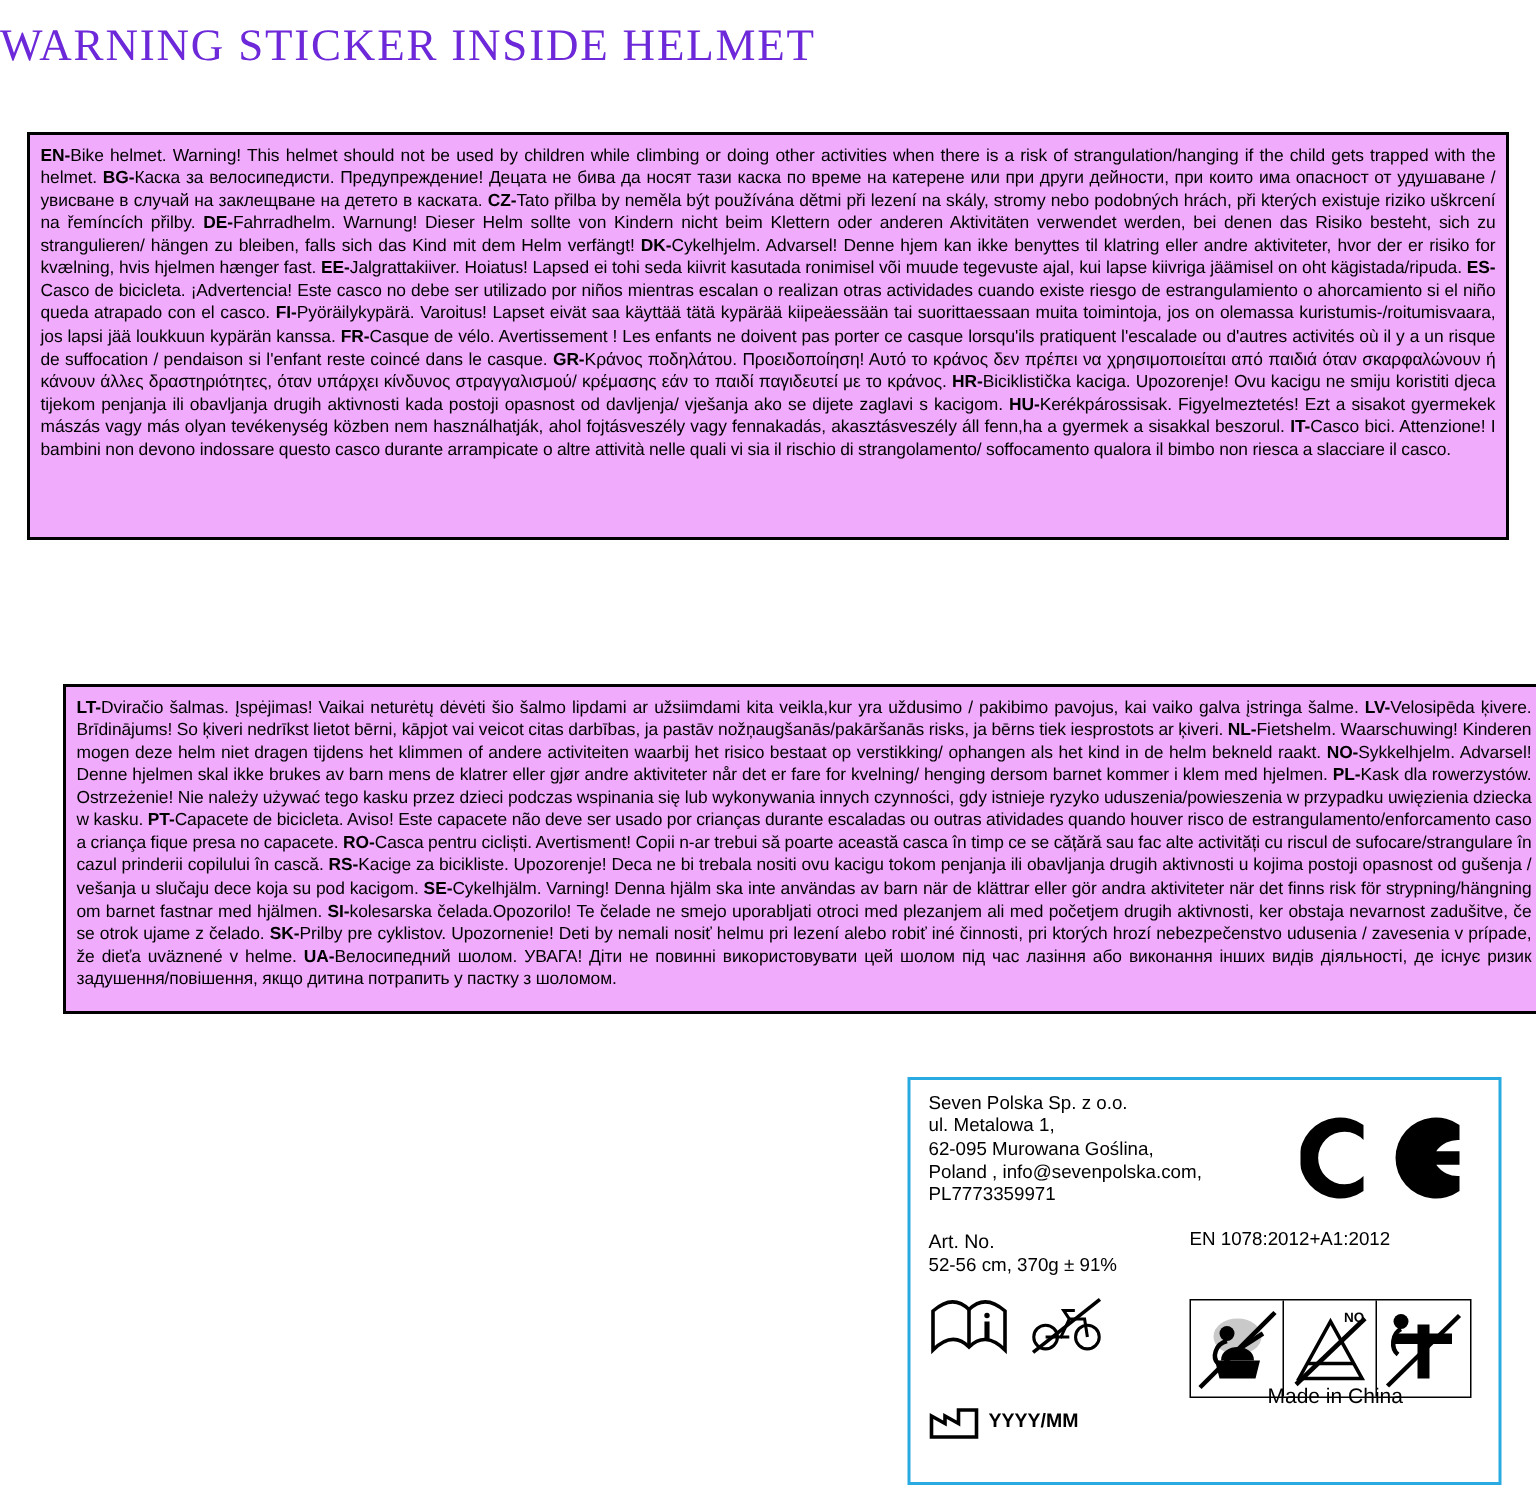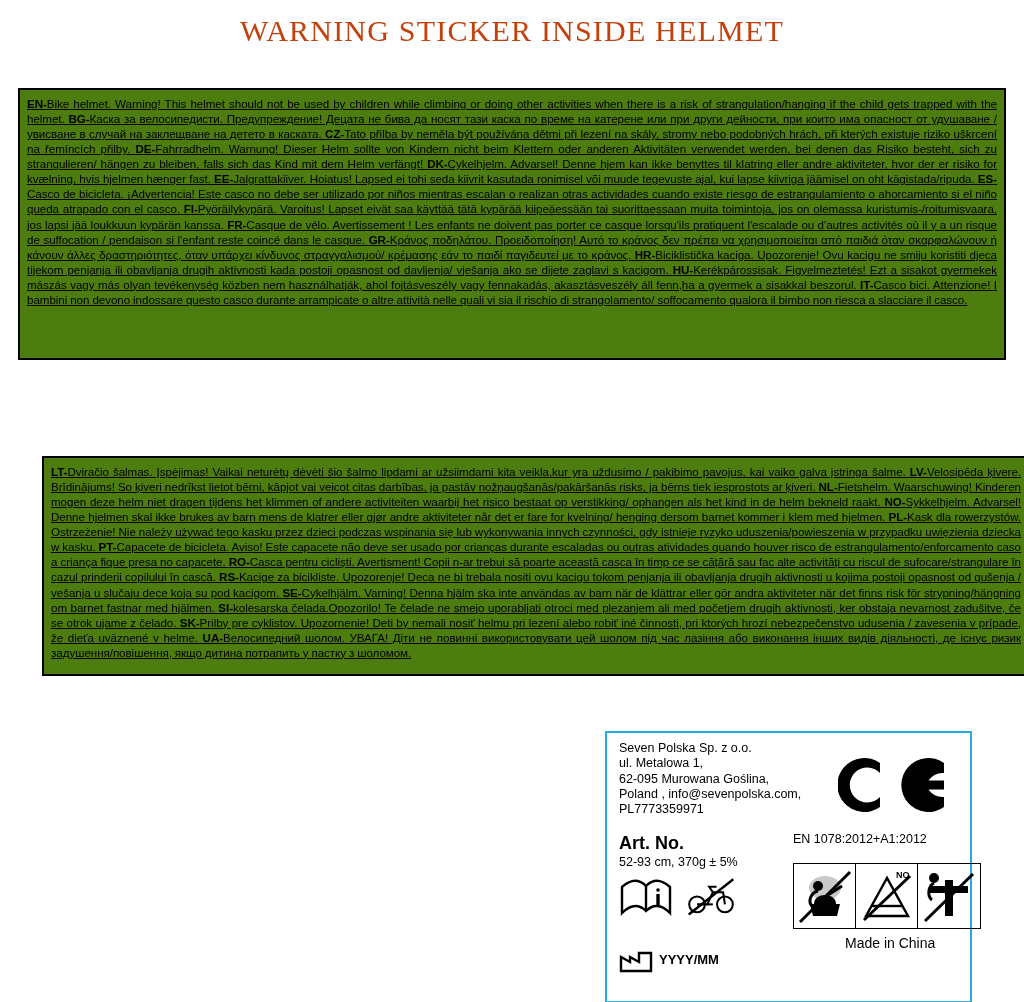--- a/index.html
+++ b/index.html
@@ -9,33 +9,32 @@
     width: 1024px; height: 1002px;
     font-family: "Liberation Sans", sans-serif;
     color: #000;
   }
   #page {
     position: relative;
     width: 1024px; height: 1002px;
     overflow: hidden;
   }
   .page-title {
-    text-align: center;
+    text-align: left;
     font-family: "Liberation Serif", serif;
     font-size: 30px;
     letter-spacing: 1.2px;
     font-weight: 400;
     margin: 14px 0 0 0;
-    color: #c2410c;
+    color: #6d28d9;
   }
   .panel {
     position: absolute;
     border: 2px solid #000;
-    background: #4d7c0f;
-    text-decoration: underline;
+    background: #f0abfc;
   }
   #panel-one {
     left: 18px; top: 88px; width: 988px; height: 272px;
     padding: 6px 7px 4px 7px;
   }
   #panel-two {
     left: 18px; top: 456px; width: 988px; height: 220px;
     padding: 6px 7px 4px 7px;
     margin-left: 24px;
   }
@@ -44,39 +43,38 @@
     line-height: 1.30;
     text-align: justify;
     word-spacing: -0.2px;
     letter-spacing: -0.05px;
   }
   .para b { font-weight: bold; }
 
   
   #label-box {
     position: absolute;
-    left: 605px; top: 718px; width: 367px; height: 272px;
+    left: 605px; top: 718px; width: 396px; height: 272px;
     border: 2px solid #29abe2;
     background: #fff;
     padding: 8px 10px 6px 12px;
-    margin-top: 13px;
   }
   .lb-company {
     font-size: 12.5px;
     line-height: 1.22;
     white-space: pre-line;
   }
   .ce-mark {
     position: absolute;
     right: 14px; top: 22px;
     width: 118px; height: 60px;
   }
   .artno-label {
-    font-weight: bold;
-    font-size: 18px;
+    font-weight: normal;
+    font-size: 13px;
     margin-top: 16px;
   }
   .artno-value {
     font-size: 12.5px;
     margin-top: 1px;
   }
   .norm {
     position: absolute;
     left: 186px; top: 99px;
     font-size: 12.5px;
@@ -96,21 +94,21 @@
     position: absolute;
     left: 12px; top: 212px;
     display: flex;
     align-items: center;
     gap: 6px;
     justify-content: center;
   }
   .date-text { font-size: 13px; font-weight: bold; }
   .pictos-right {
     position: absolute;
-    left: 186px; top: 130px;
+    left: 186px; top: 146px;
     display: flex;
     border: 1.6px solid #000;
   }
   .cell {
     width: 62px; height: 64px;
     border-right: 1.6px solid #000;
     position: relative;
     overflow: hidden;
   }
   .cell:last-child { border-right: none; }
@@ -146,21 +144,21 @@
 
     <div class="ce-mark">
       <svg viewBox="0 0 118 60" width="118" height="60" aria-hidden="true">
         <path d="M44 30 A26 26 0 1 0 44 30.001 M44 12 A22 22 0 1 0 44 48" fill="none" stroke="#000" stroke-width="0"></path>
         <path d="M42 8 A27 27 0 1 0 42 52 L42 42 A17.5 17.5 0 1 1 42 18 Z" fill="#000"></path>
         <path d="M106 8 A27 27 0 1 0 106 52 L106 42 A17.5 17.5 0 0 1 90.5 34.5 L106 34.5 L106 25.5 L90.5 25.5 A17.5 17.5 0 0 1 106 18 Z" fill="#000"></path>
       </svg>
     </div>
 
     <div class="artno-label">Art. No.</div>
-    <div class="artno-value">52-93 cm, 370g ± 5%</div>
+    <div class="artno-value">52-56 cm, 370g ± 91%</div>
 
     <div class="norm">EN 1078:2012+A1:2012</div>
 
     <div class="pictos-left">
       <div class="picto">
         <svg viewBox="0 0 56 48" width="56" height="48">
           <path d="M3 40 C12 31 20 31 27 38 C34 31 42 31 51 40 L51 14 C42 6 34 6 27 13 C20 6 12 6 3 14 Z" fill="none" stroke="#000" stroke-width="2.4"></path>
           <path d="M27 13 L27 38" stroke="#000" stroke-width="2.4" fill="none"></path>
           <circle cx="39" cy="17" r="1.8" fill="#000"></circle>
           <rect x="37.3" y="21" width="3.4" height="12" fill="#000"></rect>

